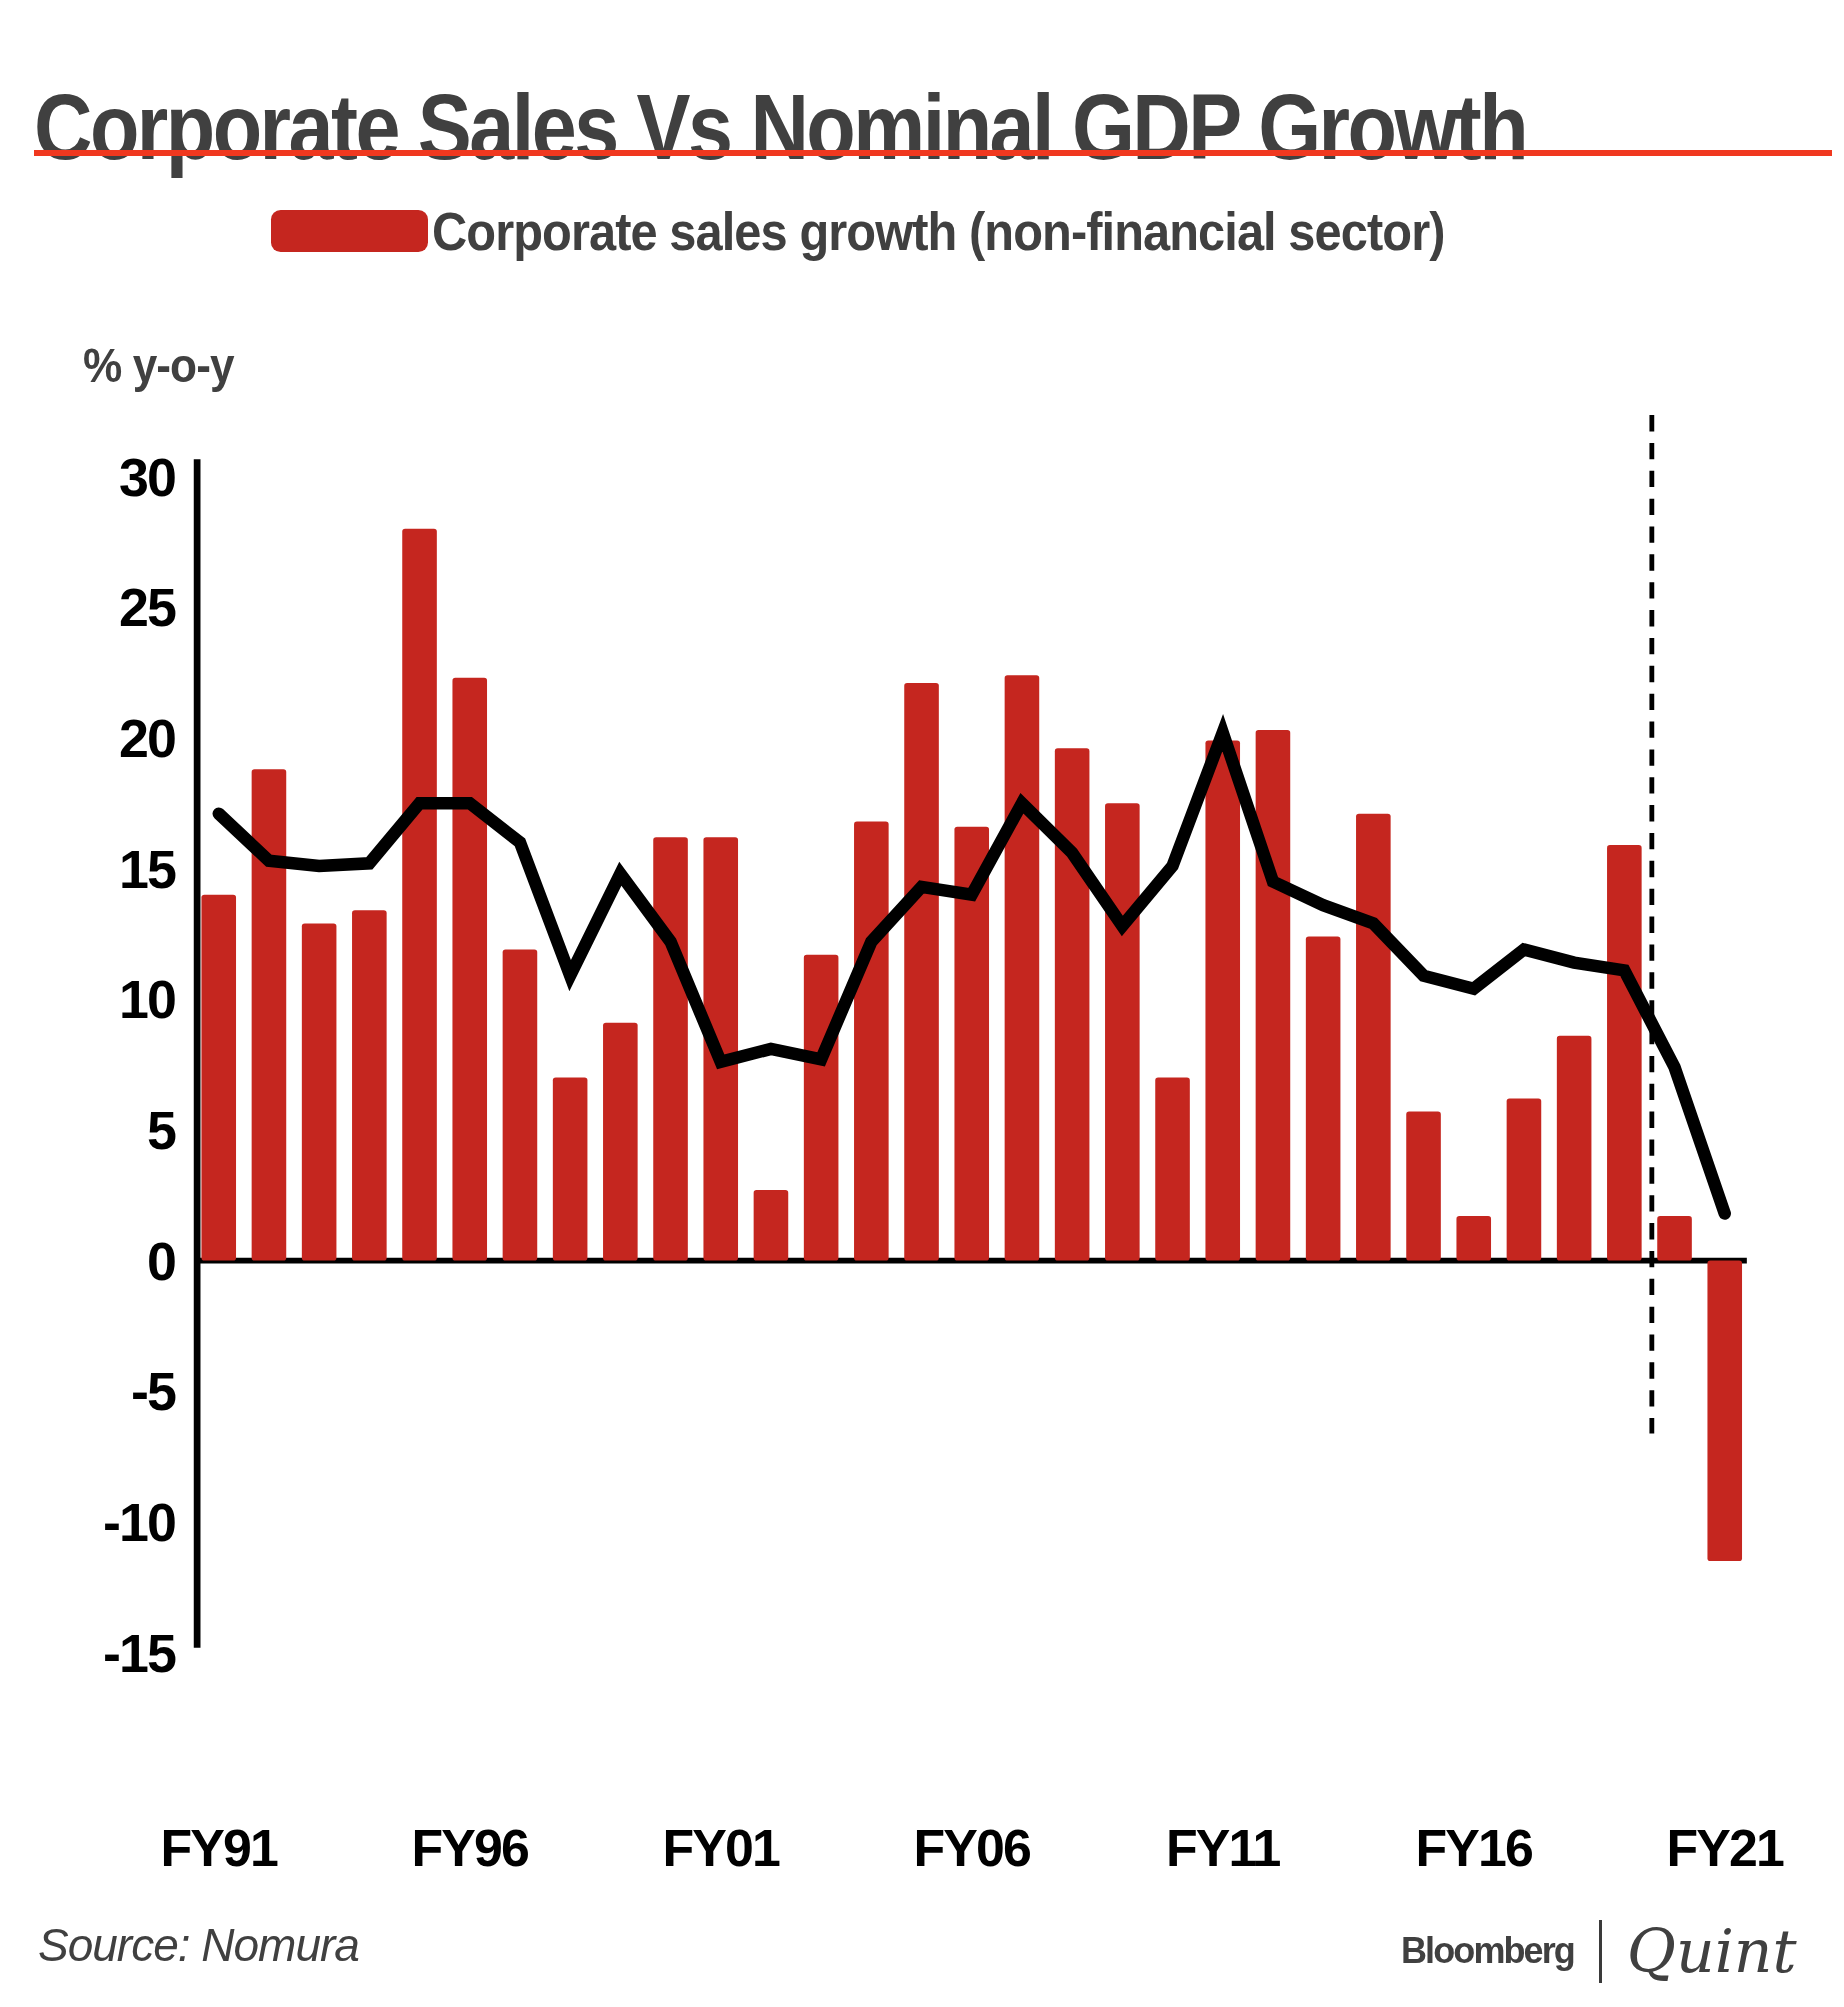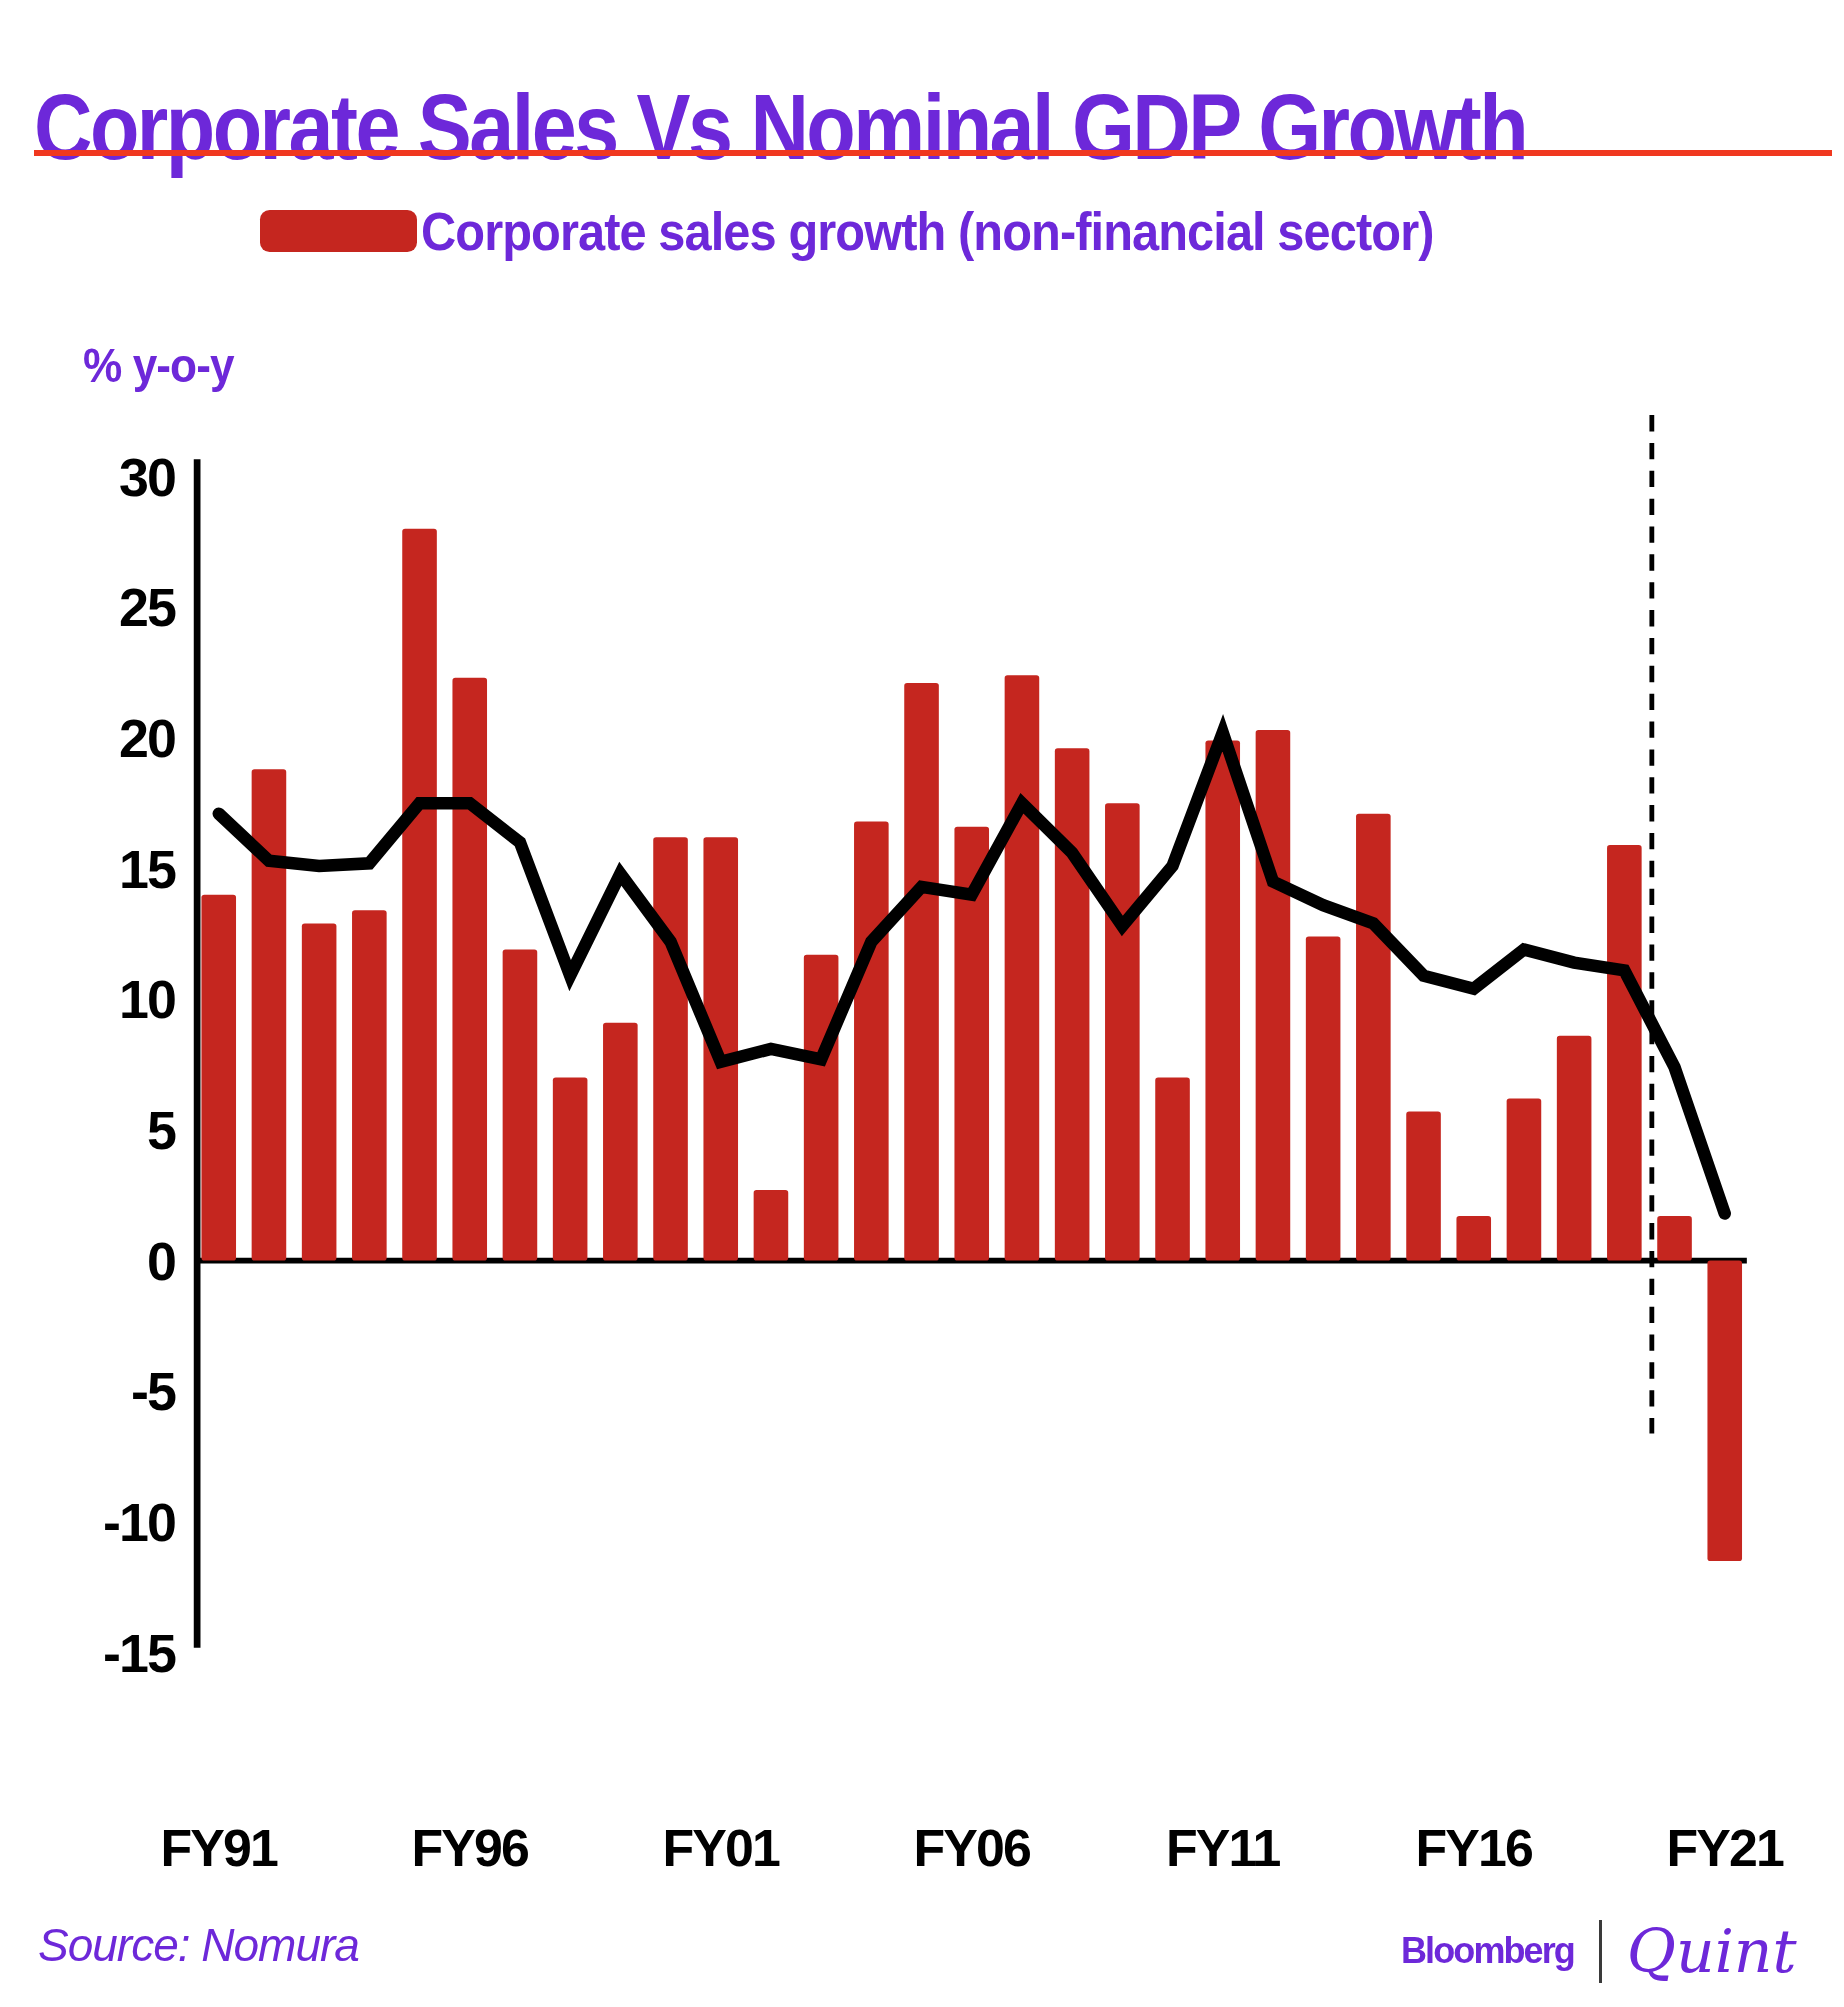--- a/index.html
+++ b/index.html
@@ -1,23 +1,23 @@
 <!DOCTYPE html>
 <html><head>
 <meta charset="utf-8">
 <style>
   html,body{margin:0;padding:0;background:#ffffff;}
   .page{position:relative;width:1845px;height:2008px;background:#fff;overflow:hidden;
-        font-family:"Liberation Sans", sans-serif;color:#6d28d9;}
+        font-family:"Liberation Sans", sans-serif;color:#404040;}
   .title{position:absolute;left:34px;top:13.4px;font-size:92px;font-weight:bold;
          letter-spacing:-2.9px;white-space:nowrap;transform:scaleX(0.88);
          transform-origin:left top;}
   .rule{position:absolute;left:34px;top:150px;width:1798px;height:5.8px;background:#f0381f;}
   .legend{position:absolute;left:260px;top:204px;}
-  .lrow{display:flex;align-items:center;height:54px;margin-bottom:28px;}
+  .lrow{display:flex;align-items:center;height:54px;margin-bottom:28px;margin-left:11px;}
   .swatch-bar{width:157px;height:42px;border-radius:9.6px;background:#c5261f;flex:0 0 auto;}
   .swatch-line{width:157px;height:13.4px;background:#000;flex:0 0 auto;}
   .ltext{font-size:53px;font-weight:bold;letter-spacing:-1px;white-space:nowrap;
          transform:scaleX(0.92);transform-origin:left center;margin-left:3.8px;}
   .ylabel{position:absolute;left:83px;top:338px;font-size:48px;font-weight:bold;
           letter-spacing:-1px;transform:scaleX(0.92);transform-origin:left top;}
   #chart{position:absolute;left:0;top:0;width:1845px;height:2008px;}
   .source{position:absolute;left:38px;top:1918px;font-size:46px;font-style:italic;
           letter-spacing:-1px;}
   .brand{position:absolute;left:1401px;top:1916px;display:flex;align-items:center;}

